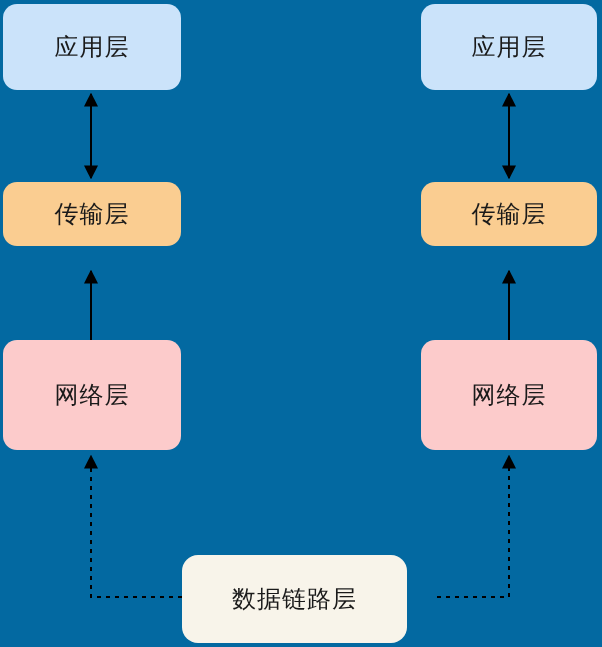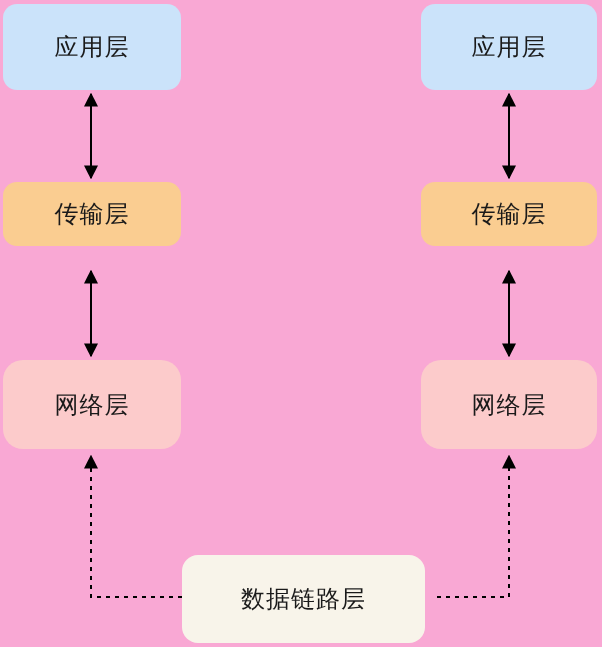--- a/index.html
+++ b/index.html
@@ -5,21 +5,21 @@
   html, body {
     margin: 0;
     padding: 0;
     background: #ffffff;
     font-family: "Liberation Sans", "DejaVu Sans", sans-serif;
   }
   .canvas {
     position: relative;
     width: 602px;
     height: 647px;
-    background: #f9a8d4;
+    background: #0369a1;
     overflow: hidden;
   }
   .arrow-layer {
     position: absolute;
     left: 0;
     top: 0;
     width: 602px;
     height: 647px;
     pointer-events: none;
   }
@@ -45,25 +45,25 @@
     font-size: 24px;
     font-weight: 500;
     color: #1a1a1a;
     letter-spacing: 1px;
   }
   
   .col-left  { left: 3px;   width: 178px; }
   .col-right { left: 421px; width: 176px; }
   .row-app       { top: 4px;   height: 86px; }
   .row-transport { top: 182px; height: 64px; }
-  .row-network   { top: 360px; height: 89px; border-radius: 20px; }
+  .row-network   { top: 340px; height: 110px; }
   .node-datalink {
     left: 182px;
     top: 555px;
-    width: 243px;
+    width: 225px;
     height: 88px;
     border-radius: 16px;
   }
 </style>
 </head>
 <body>
 
 <div class="canvas">
 
   <svg class="arrow-layer" viewBox="0 0 602 647" xmlns="http://www.w3.org/2000/svg">

